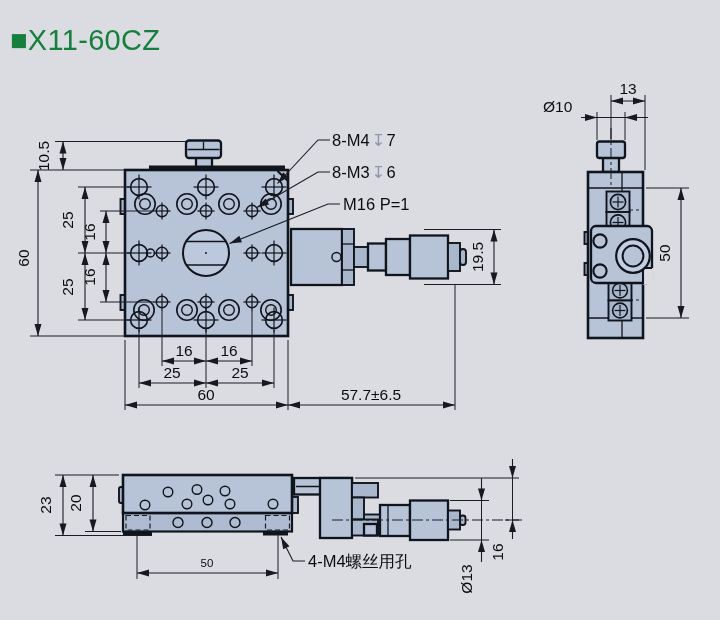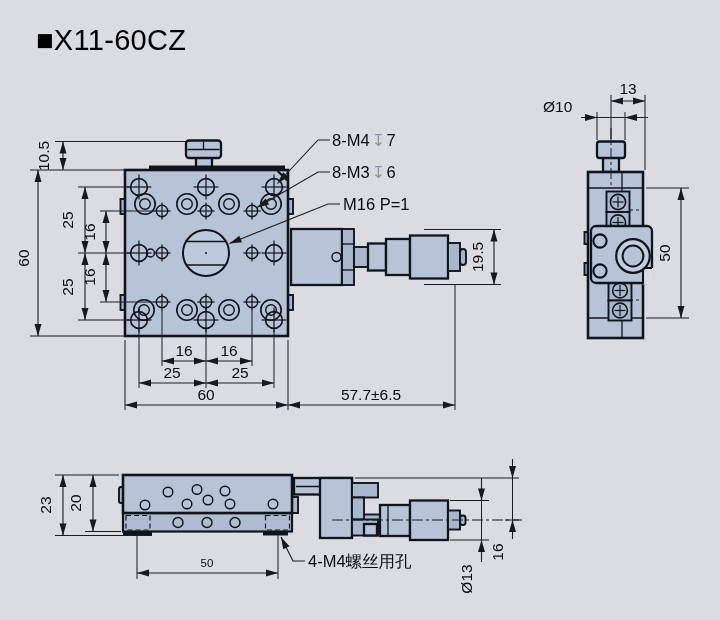--- a/index.html
+++ b/index.html
@@ -4,22 +4,22 @@
 <style>
   html,body { margin:0; padding:0; }
   body {
     width:720px; height:620px;
     background:#dbdce2;
     position:relative;
     font-family:"Liberation Sans", sans-serif;
     overflow:hidden;
   }
   .title {
-    position:absolute; left:36px; top:24px;
-    font-size:29px; font-weight:500; color:#000000;
+    position:absolute; left:10px; top:24px;
+    font-size:29px; font-weight:500; color:#15803d;
     letter-spacing:0.3px;
     font-family:"Liberation Sans", sans-serif;
   }
   svg { position:absolute; left:0; top:0; }
   .ol  { fill:#b7c3d7; stroke:#10141d; stroke-width:2.3; }
   .olt { fill:#b7c3d7; stroke:#10141d; stroke-width:2.6; }
   .ol2 { fill:#a9b7cc; stroke:#10141d; stroke-width:1.9; }
   .ol3 { fill:#aebbd0; stroke:#10141d; stroke-width:2.2; }
   .oln { fill:none;   stroke:#10141d; stroke-width:2.1; }
   .thn { fill:none;   stroke:#10141d; stroke-width:1.3; }

